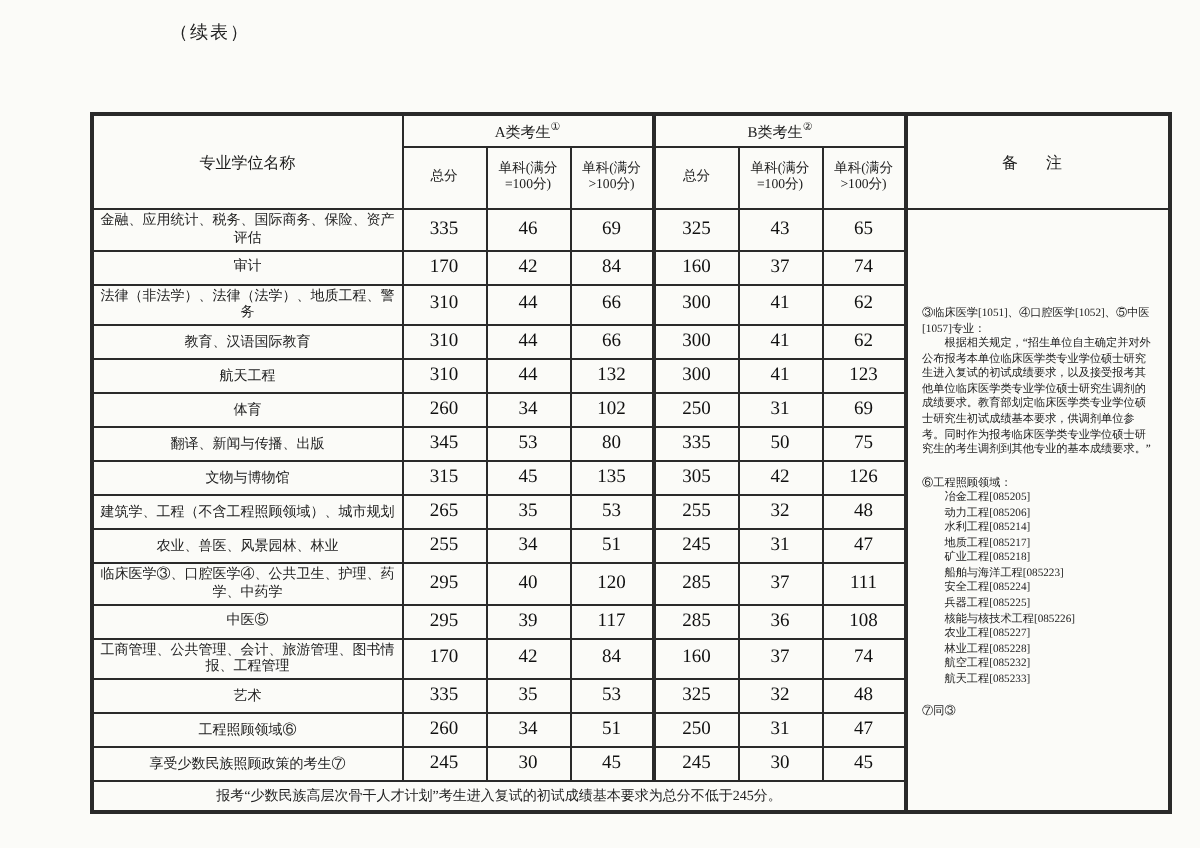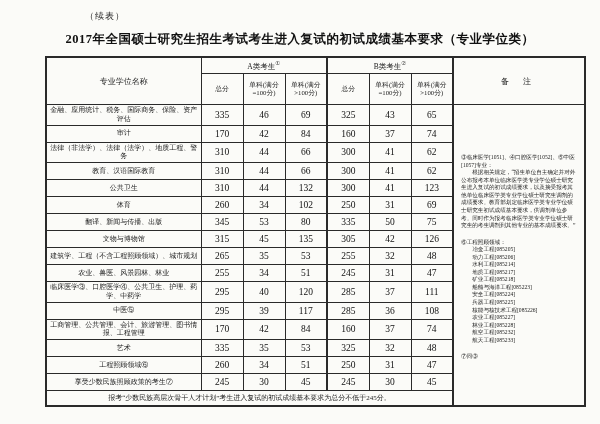--- a/index.html
+++ b/index.html
@@ -51,21 +51,20 @@
   .note{min-height:1px;}
   .note-paragraph{text-indent:2em;}
   .note-item{padding-left:2em;}
   .note-spacer{height:9px;}
 </style>
 </head>
 <body>
 
 <div class="page">
   <div class="cont-label">（续表）</div>
-  <div class="doc-title">2017年全国硕士研究生招生考试考生进入复试的初试成绩基本要求（专业学位类）</div>
 
   <table class="score">
     <colgroup>
       <col style="width:155px">
       <col style="width:42px">
         <col style="width:42px">
         <col style="width:42px">
       <col style="width:42px">
         <col style="width:42px">
         <col style="width:42px">
@@ -141,21 +140,21 @@
         <tr>
           <td class="name-cell">教育、汉语国际教育</td>
           <td class="num-cell">310</td>
           <td class="num-cell">44</td>
           <td class="num-cell">66</td>
           <td class="num-cell sec-start">300</td>
           <td class="num-cell">41</td>
           <td class="num-cell">62</td>
         </tr>
         <tr>
-          <td class="name-cell">公共卫生</td>
+          <td class="name-cell">航天工程</td>
           <td class="num-cell">310</td>
           <td class="num-cell">44</td>
           <td class="num-cell">132</td>
           <td class="num-cell sec-start">300</td>
           <td class="num-cell">41</td>
           <td class="num-cell">123</td>
         </tr>
         <tr>
           <td class="name-cell">体育</td>
           <td class="num-cell">260</td>

